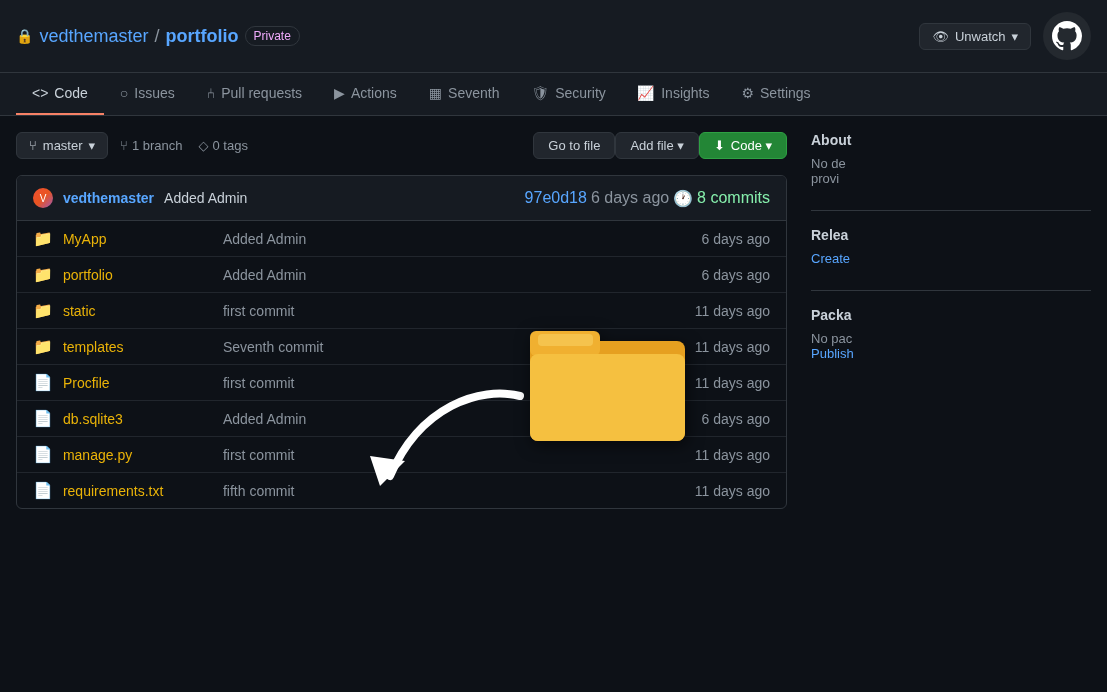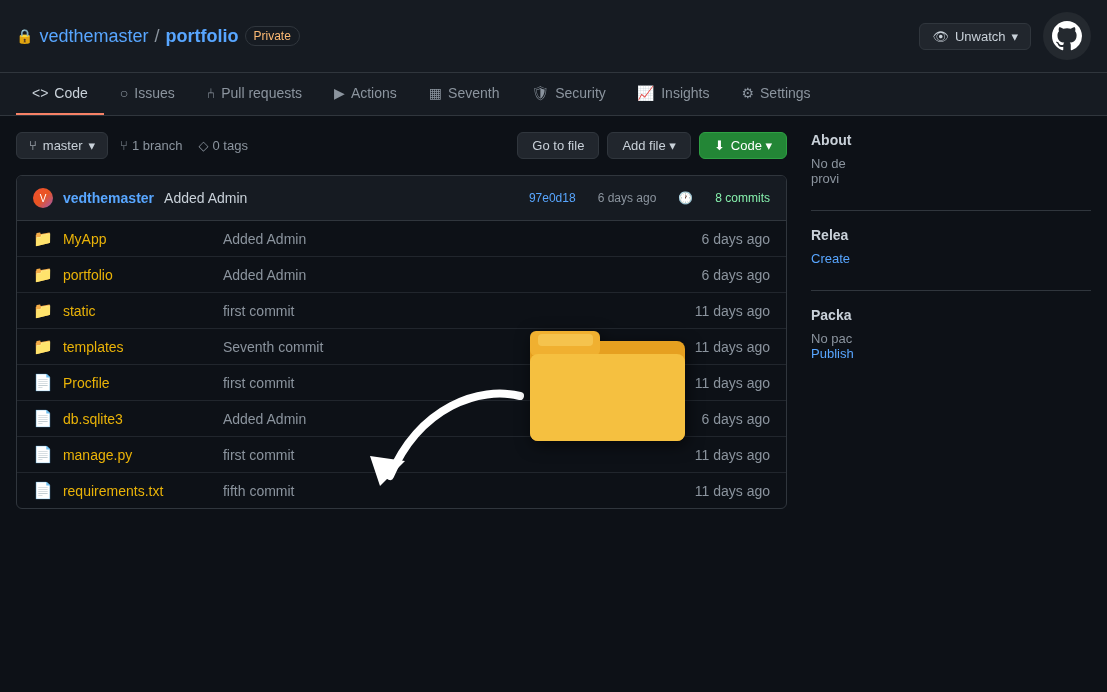--- a/index.html
+++ b/index.html
@@ -30,21 +30,21 @@
     .lock-icon { color: #8b949e; font-size: 14px; }
     .repo-owner { color: #58a6ff; font-weight: 400; }
     .repo-slash { color: #8b949e; }
     .repo-name { color: #58a6ff; font-weight: 600; }
     .private-badge {
       background: transparent;
       border: 1px solid #30363d;
       border-radius: 20px;
       padding: 2px 8px;
       font-size: 12px;
-      color: #fdba74;
+      color: #f0abfc;
     }
     .unwatch-btn {
       background: #21262d;
       border: 1px solid #30363d;
       border-radius: 6px;
       color: #c9d1d9;
       padding: 5px 12px;
       font-size: 13px;
       cursor: pointer;
       display: flex;
@@ -132,21 +132,21 @@
     .branch-meta span {
       display: flex;
       align-items: center;
       gap: 4px;
       cursor: pointer;
     }
 
     .action-btns {
       margin-left: auto;
       display: flex;
-      gap: 8px;
+      gap: 0;
     }
     .goto-btn, .addfile-btn {
       background: #21262d;
       border: 1px solid #30363d;
       border-radius: 6px;
       color: #c9d1d9;
       padding: 5px 14px;
       font-size: 13px;
       cursor: pointer;
     }
@@ -190,23 +190,23 @@
       font-size: 10px;
       color: white;
       flex-shrink: 0;
     }
     .commit-author { color: #58a6ff; font-weight: 600; }
     .commit-msg { color: #c9d1d9; }
     .commit-meta {
       margin-left: auto;
       display: flex;
       align-items: center;
-      gap: 22px;
+      gap: 4px;
       color: #8b949e;
-      font-size: 12px;
+      font-size: 16px;
     }
     .commit-hash { color: #58a6ff; }
     .commits-link { color: #86efac; cursor: pointer; }
 
     .file-row {
       display: flex;
       align-items: center;
       padding: 8px 16px;
       border-bottom: 1px solid #21262d;
       cursor: pointer;

